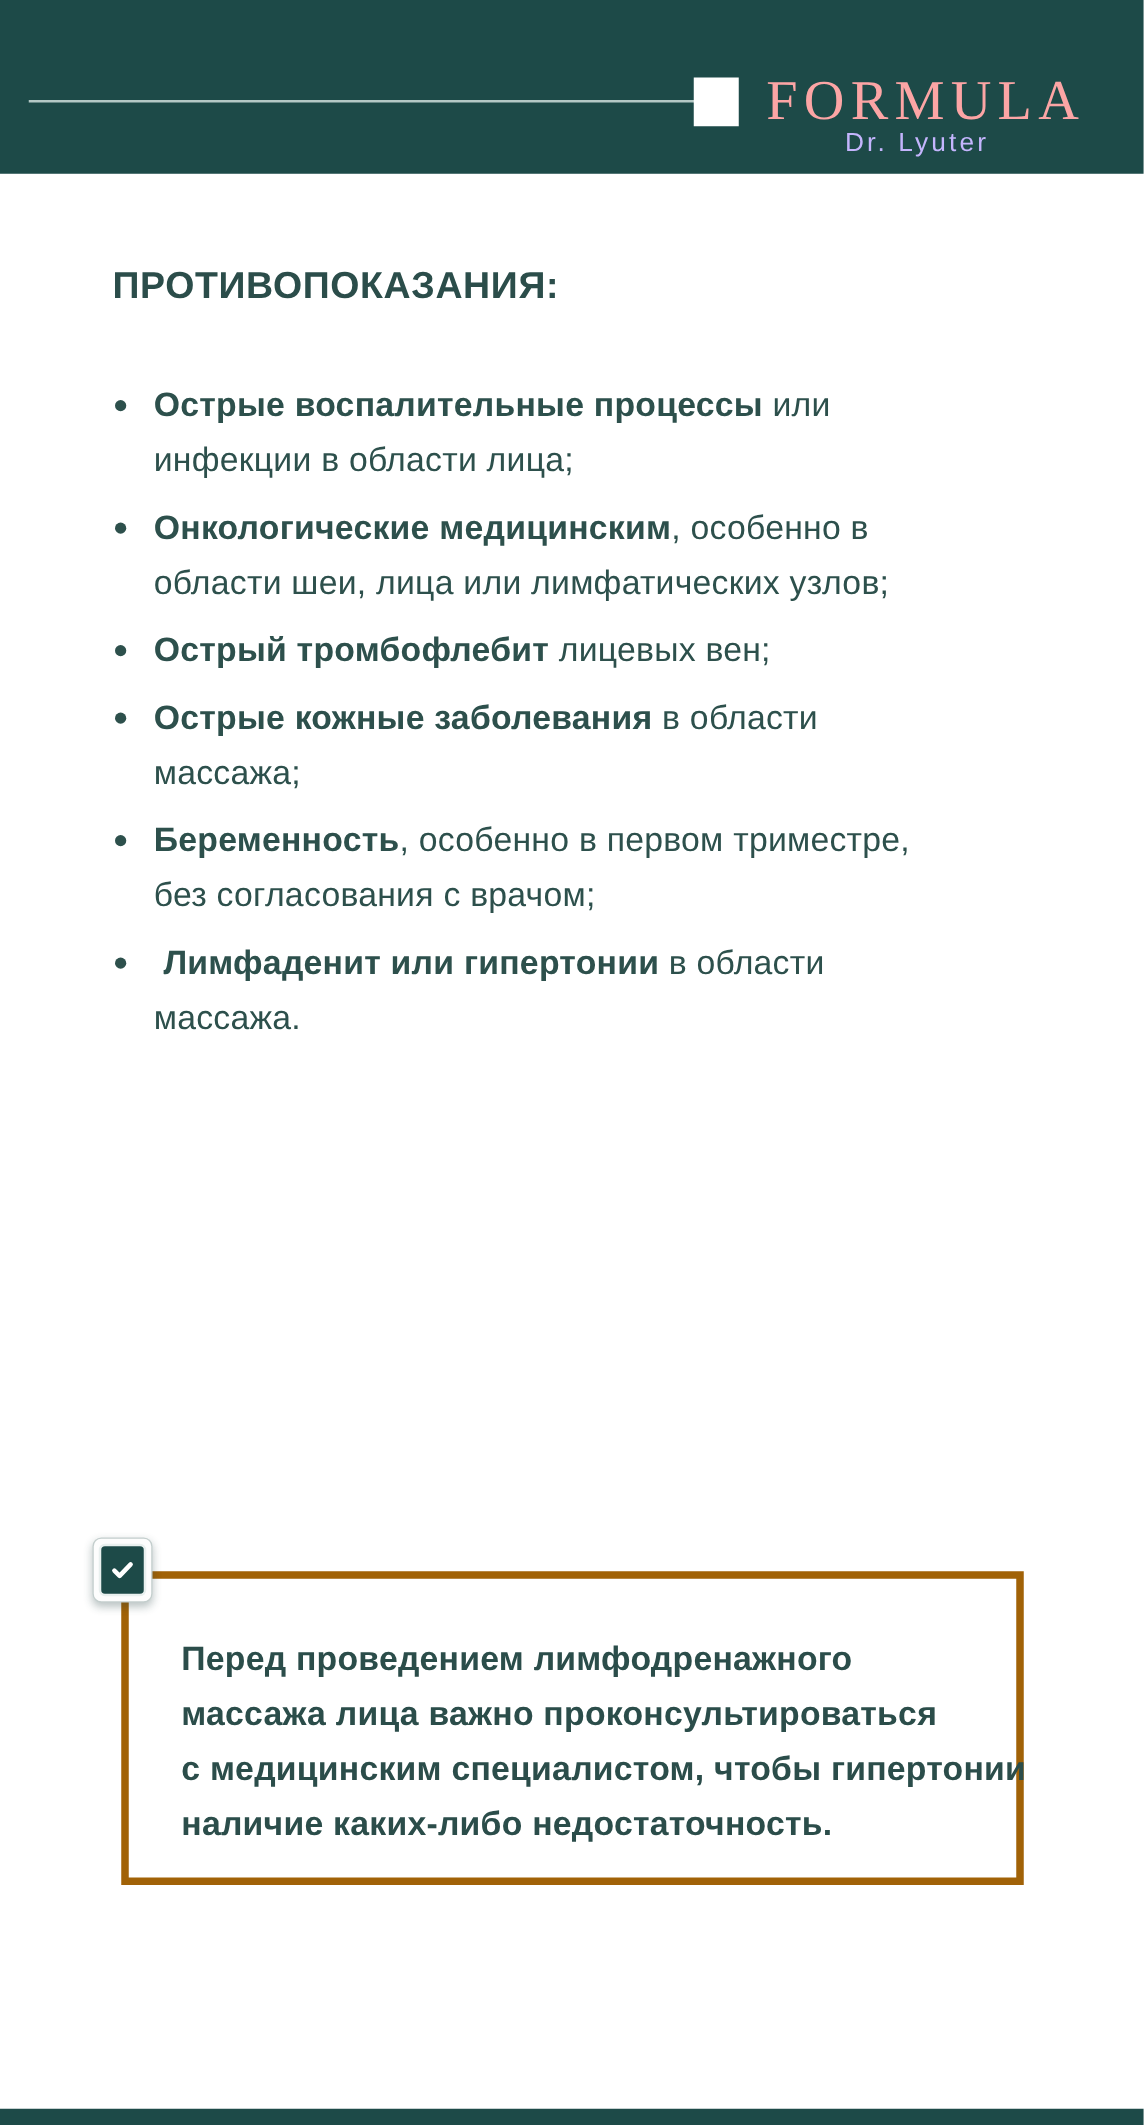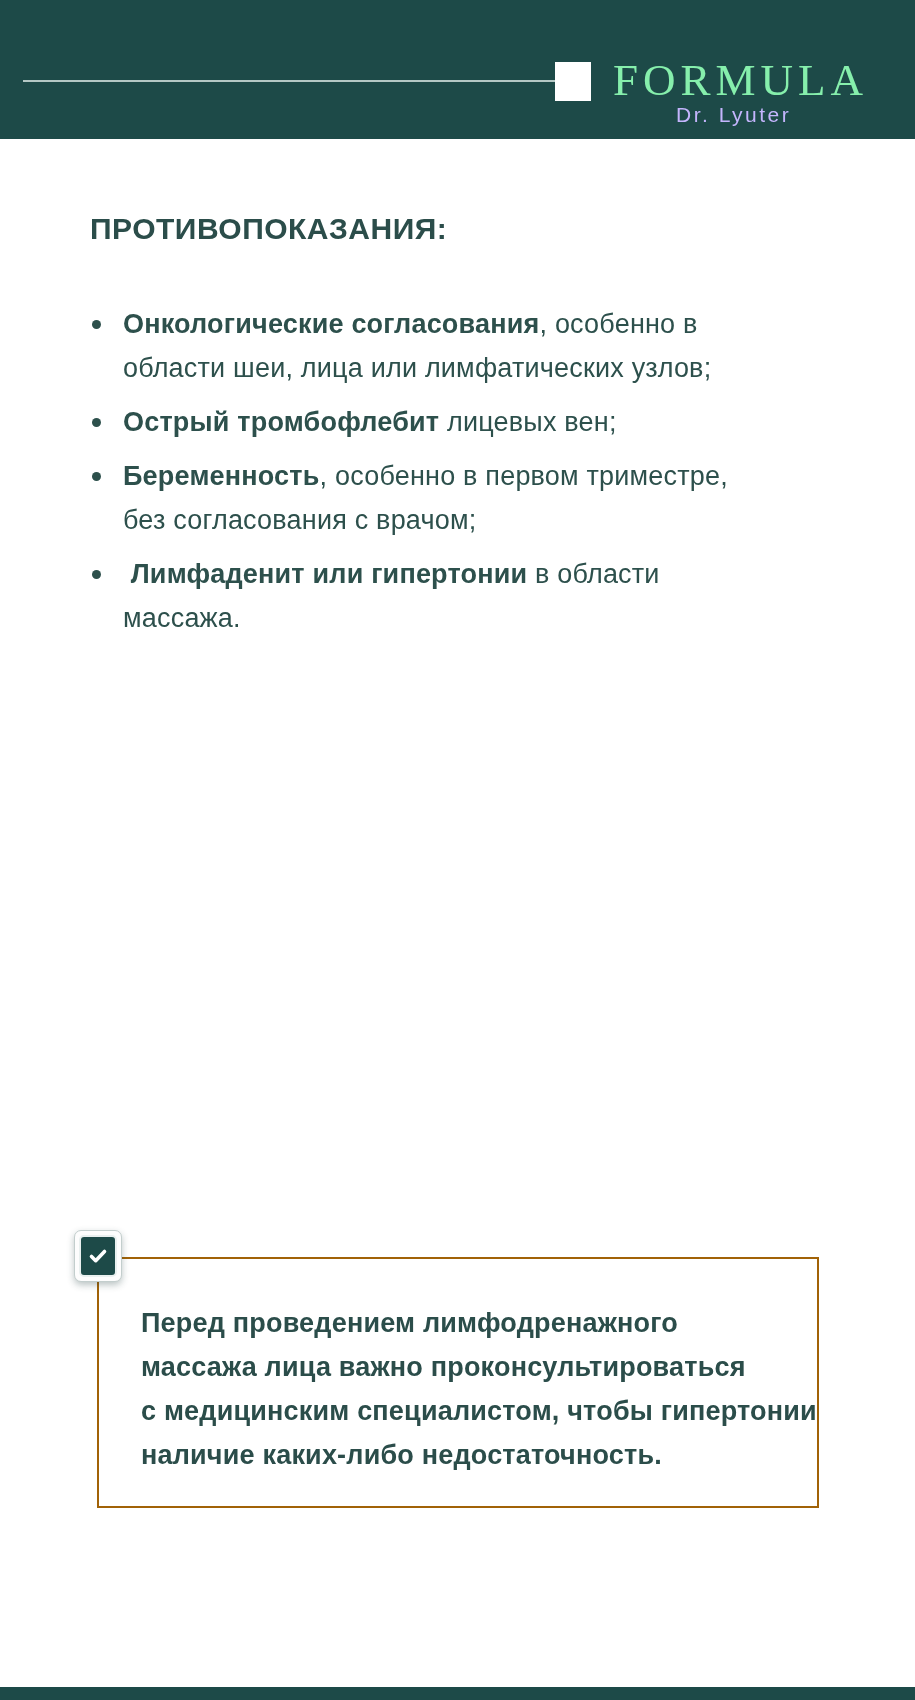--- a/index.html
+++ b/index.html
@@ -22,21 +22,21 @@
     width: 534px; height: 2px;
     background: #cfdedc; opacity: .85;
   }
   .brand-mark {
     position: absolute; left: 555px; top: 62px;
     width: 36px; height: 39px;
     background: #ffffff;
   }
   .brand-name {
     position: absolute; left: 613px; top: 54px;
-    color: #86efac;
+    color: #fca5a5;
     font-family: "Liberation Serif", "DejaVu Serif", serif;
     font-weight: 400;
     font-size: 45px;
     letter-spacing: 5px;
     white-space: nowrap;
   }
   .brand-sub {
     position: absolute; left: 676px; top: 103px;
     color: #c4b5fd;
     font-size: 21px;
@@ -76,21 +76,21 @@
     border-radius: 50%;
     background: #2d504c;
   }
   .b { font-weight: 700; }
 
   
   .note-box {
     position: absolute;
     left: 97px; top: 1257px;
     width: 722px; height: 251px;
-    border: 2px solid #a16207;
+    border: 6px solid #a16207;
     background: #ffffff;
   }
   .note-text {
     position: absolute; left: 42px; top: 42px;
     color: #2b4d4a;
     font-size: 27px;
     font-weight: 700;
     line-height: 44px;
     letter-spacing: 0.2px;
     white-space: nowrap;
@@ -129,24 +129,30 @@
   <div class="brand-mark"></div>
   <div class="brand-name">FORMULA</div>
   <div class="brand-sub">Dr. Lyuter</div>
 </div>
 
 <div class="main">
   <div class="page-title">ПРОТИВОПОКАЗАНИЯ:</div>
 
   <ul class="contra-list">
     <li>
-      <span class="dot"></span><span class="b">Онкологические согласования</span><span>, особенно в области шеи, лица или лимфатических узлов;</span>
+      <span class="dot"></span><span class="b">Острые воспалительные процессы</span><span> или инфекции в области лица;</span>
+    </li>
+    <li>
+      <span class="dot"></span><span class="b">Онкологические медицинским</span><span>, особенно в области шеи, лица или лимфатических узлов;</span>
     </li>
     <li>
       <span class="dot"></span><span class="b">Острый тромбофлебит</span><span> лицевых вен;</span>
+    </li>
+    <li>
+      <span class="dot"></span><span class="b">Острые кожные заболевания</span><span> в области массажа;</span>
     </li>
     <li>
       <span class="dot"></span><span class="b">Беременность</span><span>, особенно в первом триместре, без согласования с врачом;</span>
     </li>
     <li>
       <span class="dot"></span>&nbsp;<span class="b">Лимфаденит или гипертонии</span><span> в области массажа.</span>
     </li>
   </ul>
 </div>
 

